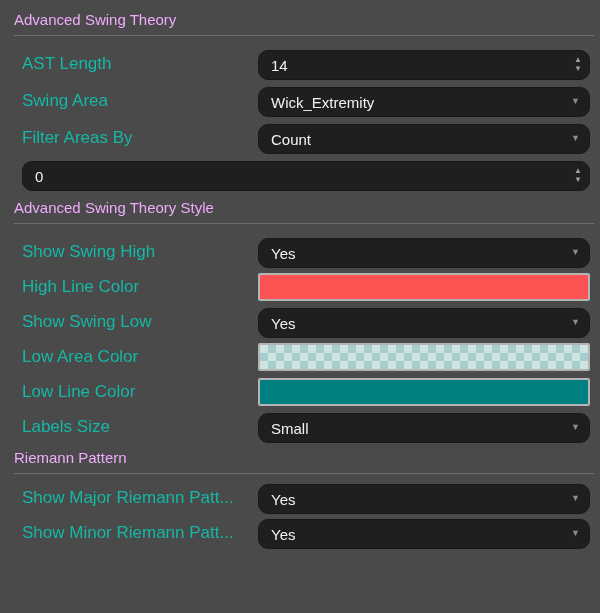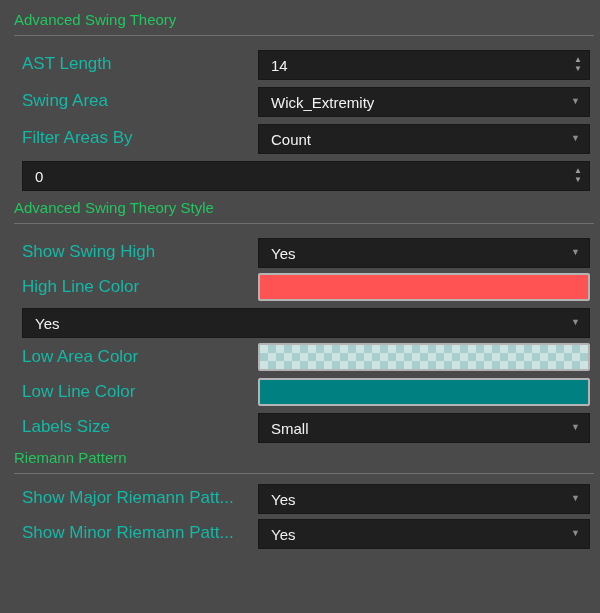--- a/index.html
+++ b/index.html
@@ -10,21 +10,21 @@
     background: #4a4a4a;
     overflow: hidden;
     font-family: "Liberation Sans", sans-serif;
   }
   .panel { padding-top: 10px; }
 
   .section + .section { margin-top: 6px; }
 
   .section-title {
     margin: 0 14px;
-    color: #22c55e;
+    color: #f0abfc;
     font-size: 15px;
     line-height: 20px;
     white-space: nowrap;
   }
   .rule {
     height: 1px;
     background: #6f6f6f;
     margin: 5px 6px 0 14px;
   }
 
@@ -51,21 +51,21 @@
   .control {
     position: relative;
     flex: 1;
     height: 28px;
     box-sizing: border-box;
   }
 
   .field {
     background: #1f1f1f;
     border: 1px solid #181818;
-    border-radius: 0;
+    border-radius: 10px;
     display: flex;
     align-items: center;
     color: #f2f2f2;
     font-size: 15px;
     height: 100%;
     cursor: pointer;
   }
   .field .value {
     padding-left: 12px;
     white-space: nowrap;
@@ -204,20 +204,21 @@
 
       <div class="row">
         <span class="label">High Line Color</span>
         <div class="control">
           <div class="swatch" style="background-color: rgb(255, 82, 82);"></div>
         </div>
       </div>
 
 
       <div class="row">
+        <span class="label">Show Swing Low</span>
         <div class="control">
           <div class="field">
             <span class="value">Yes</span>
             <span class="dd-arrow">▼</span>
           </div>
         </div>
       </div>
 
       <div class="row">
         <span class="label">Low Area Color</span>

